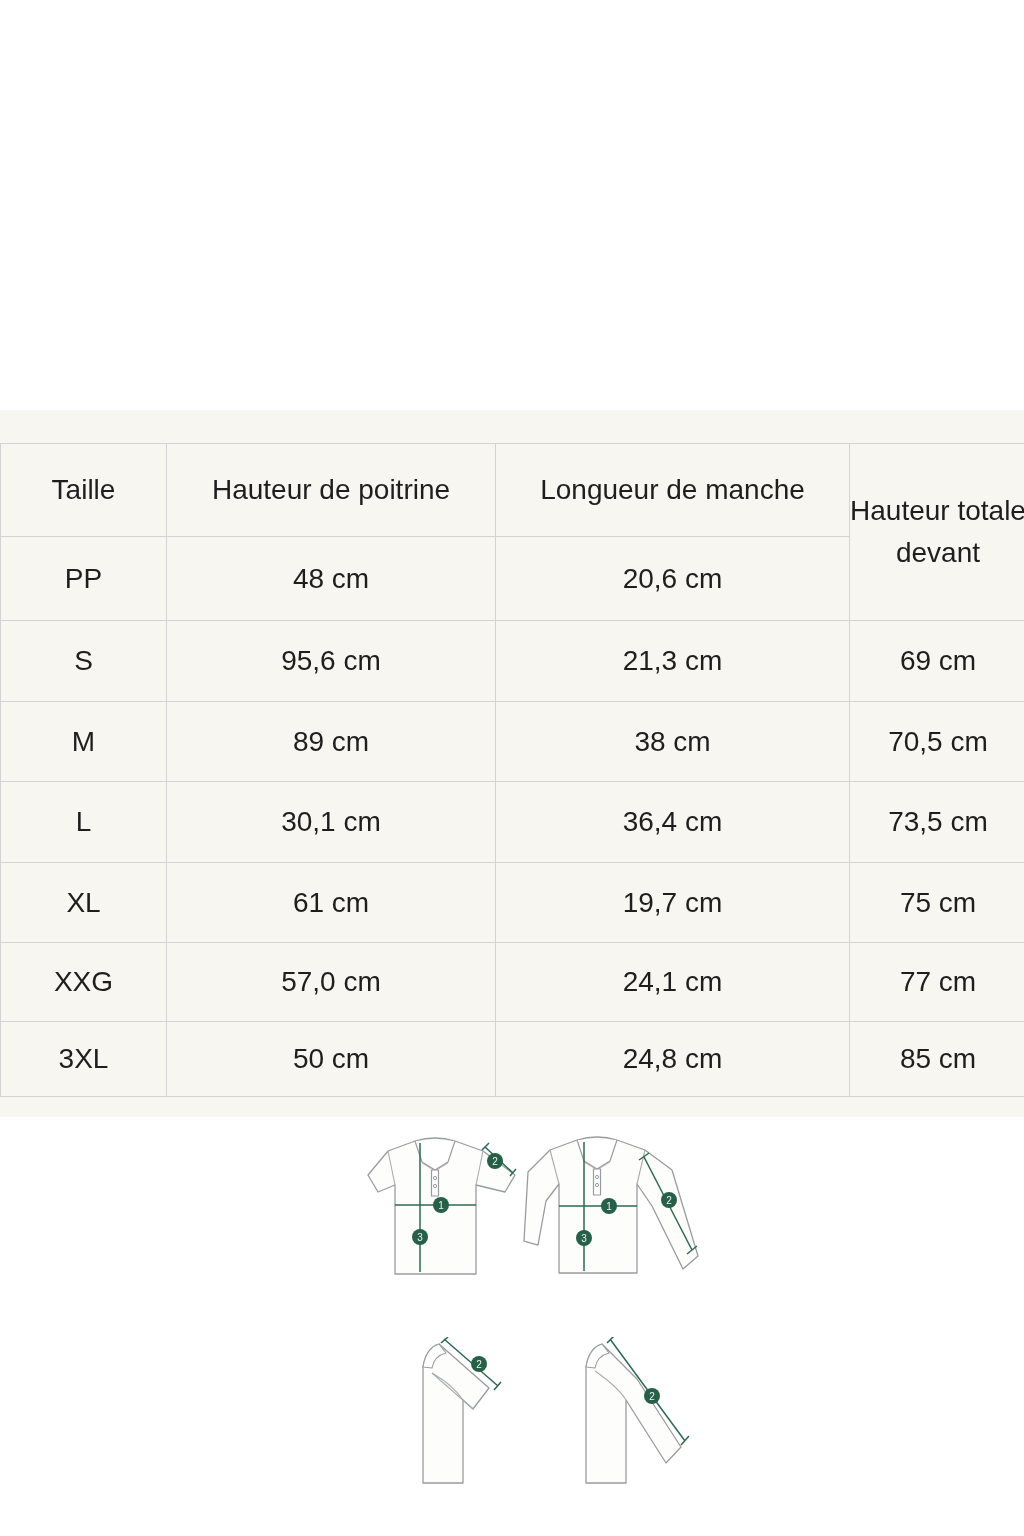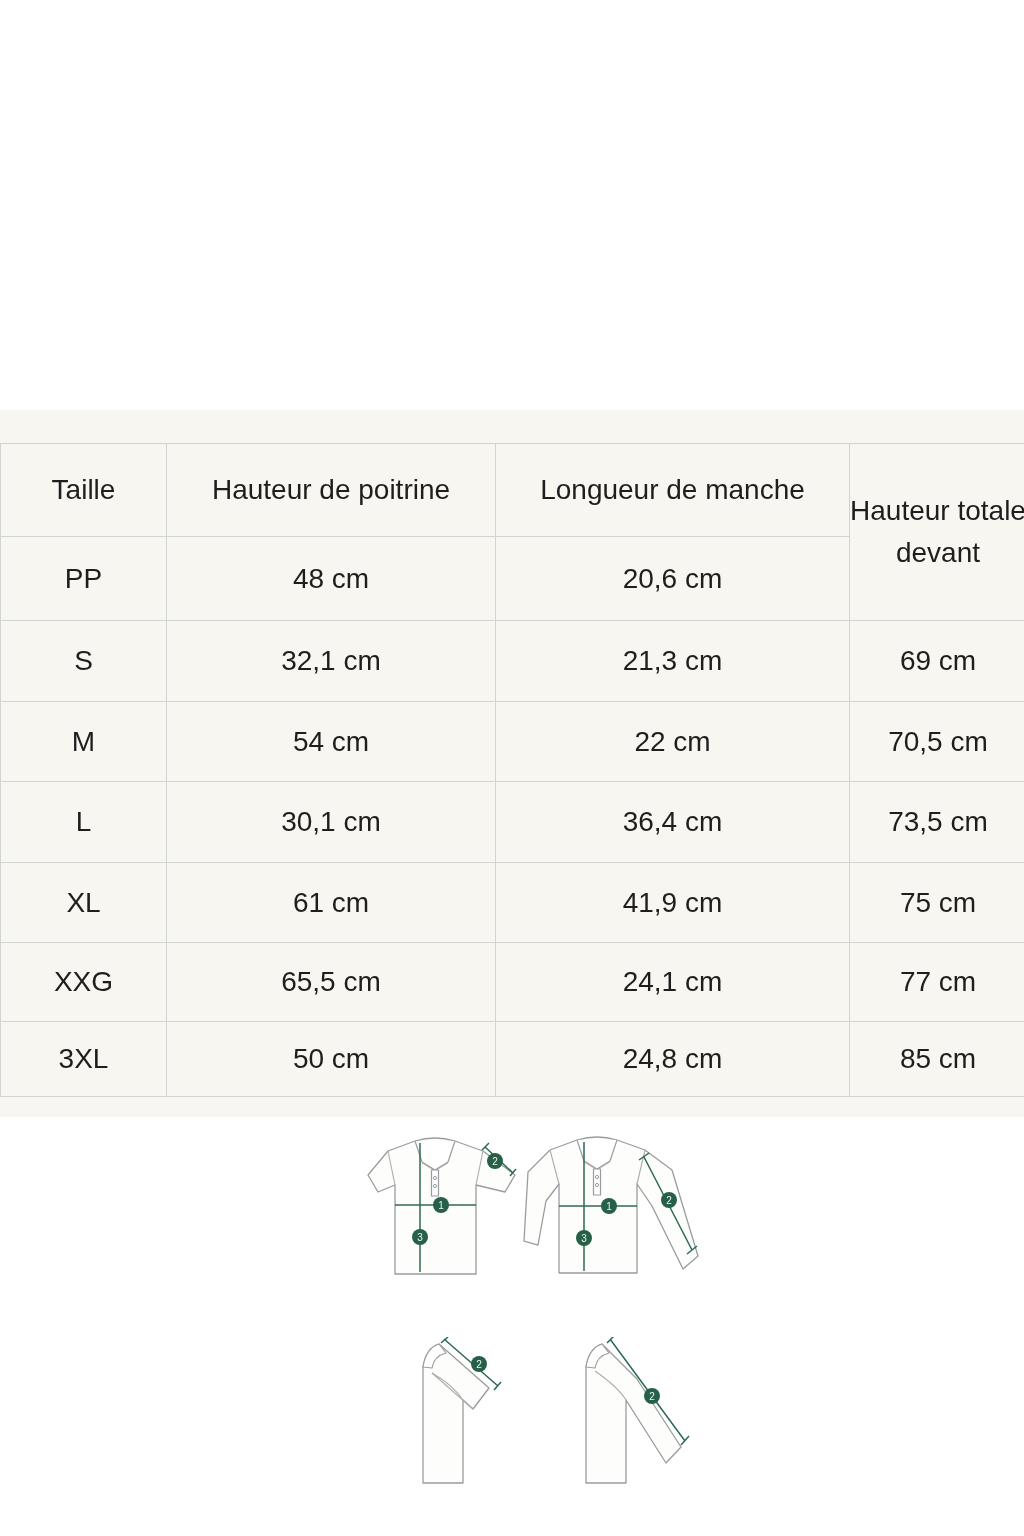--- a/index.html
+++ b/index.html
@@ -85,45 +85,45 @@
     <th>Longueur de manche</th>
     <th class="col4-head" rowspan="2">Hauteur totale devant</th>
   </tr>
   <tr class="row-pp">
     <td>PP</td>
     <td>48 cm</td>
     <td>20,6 cm</td>
   </tr>
   <tr class="row-s">
     <td>S</td>
-    <td>32,1 cm</td>
+    <td>95,6 cm</td>
     <td>21,3 cm</td>
     <td>69 cm</td>
   </tr>
   <tr class="row-m">
     <td>M</td>
-    <td>54 cm</td>
-    <td>22 cm</td>
+    <td>89 cm</td>
+    <td>38 cm</td>
     <td>70,5 cm</td>
   </tr>
   <tr class="row-l">
     <td>L</td>
     <td>30,1 cm</td>
     <td>36,4 cm</td>
     <td>73,5 cm</td>
   </tr>
   <tr class="row-xl">
     <td>XL</td>
     <td>61 cm</td>
-    <td>41,9 cm</td>
+    <td>19,7 cm</td>
     <td>75 cm</td>
   </tr>
   <tr class="row-xxg">
     <td>XXG</td>
-    <td>65,5 cm</td>
+    <td>57,0 cm</td>
     <td>24,1 cm</td>
     <td>77 cm</td>
   </tr>
   <tr class="row-3xl">
     <td>3XL</td>
     <td>50 cm</td>
     <td>24,8 cm</td>
     <td>85 cm</td>
   </tr>
 </tbody>

